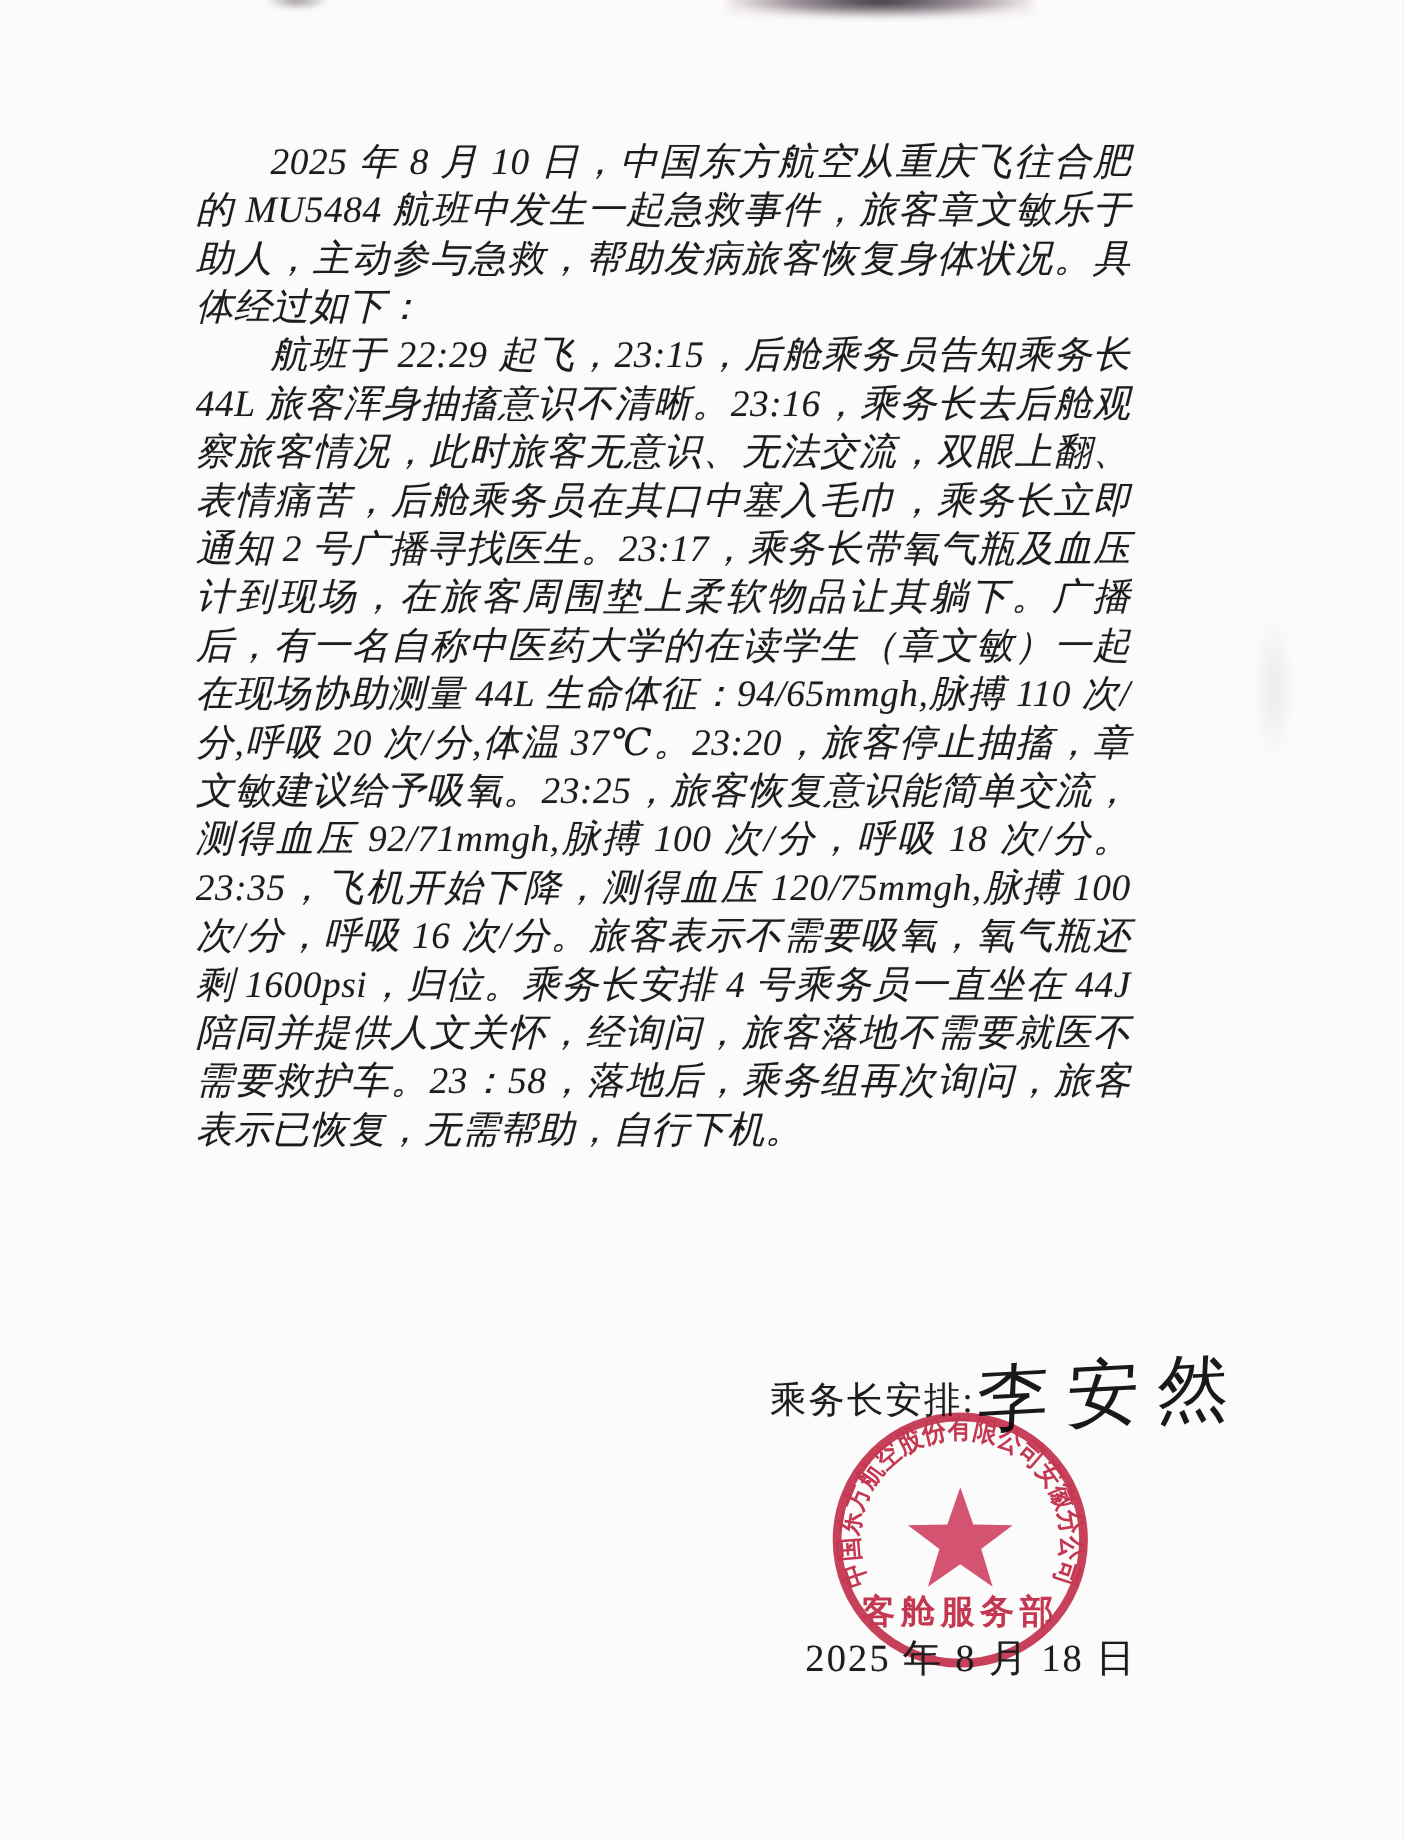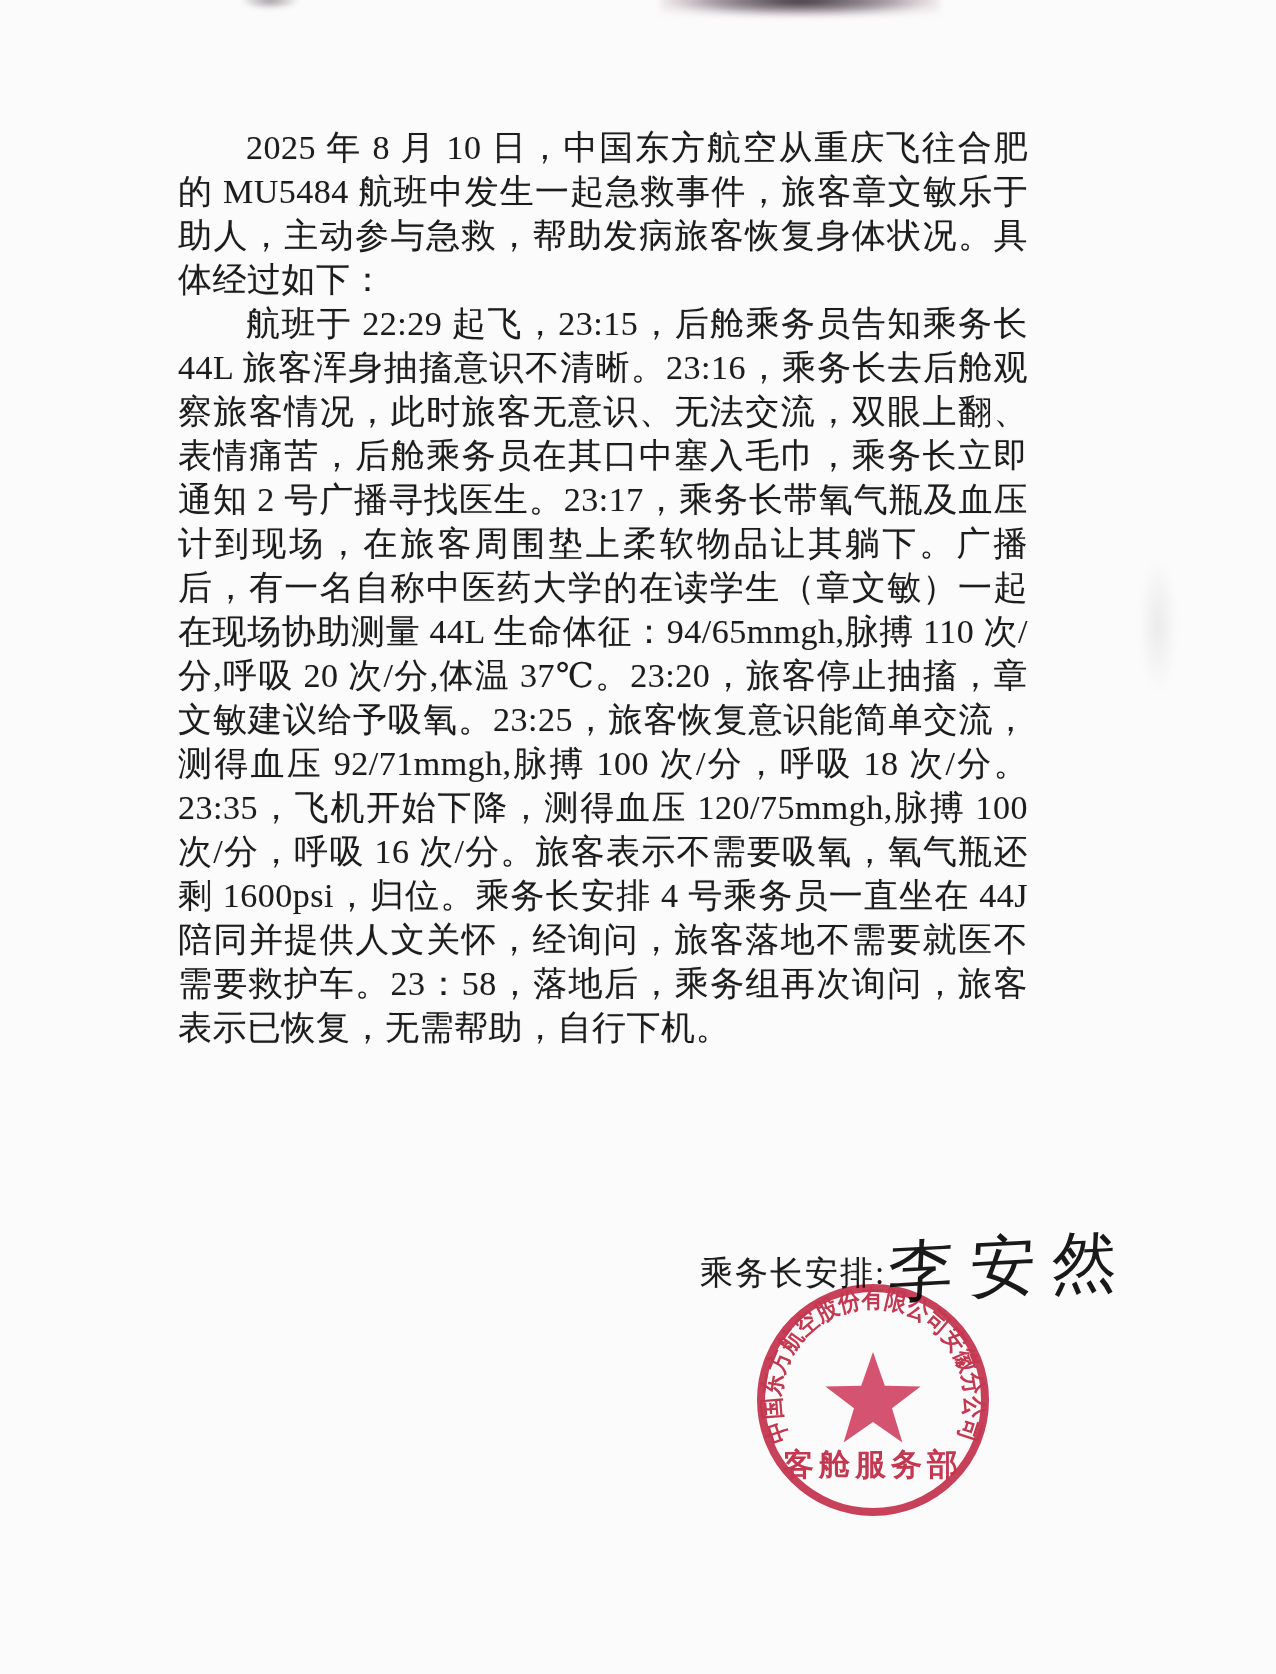--- a/index.html
+++ b/index.html
@@ -46,20 +46,21 @@
   }
   .body-text p {
     margin: 0;
     font-size: 34px;
     line-height: 44px;
     text-indent: 2em;
     text-align: justify;
     text-justify: inter-ideograph;
     letter-spacing: 0.5px;
     text-shadow: 0 0 1px rgba(0,0,0,0.25);
+    font-style: italic;
   }
   .closing {
     margin: 0;
     font-size: 34px;
     line-height: 44px;
     text-indent: 2em;
     text-shadow: 0 0 1px rgba(0,0,0,0.25);
   }
   .signature-row {
     position: absolute;
@@ -128,14 +129,15 @@
     <defs>
       <path id="ringTextPath" d="M 35.7,159.3 A 93,93 0 1 1 204.3,159.3" fill="none"></path>
     </defs>
     <text fill="#c22742" font-size="25" font-family="Liberation Serif, DejaVu Serif, serif" font-weight="bold">
       <textPath href="#ringTextPath" startOffset="0" textLength="372" lengthAdjust="spacingAndGlyphs">中国东方航空股份有限公司安徽分公司</textPath>
     </text>
     <polygon points="120,72 131.8,105.8 167.6,106.6 139,128.2 149.4,162.5 120,142 90.6,162.5 101,128.2 72.4,106.6 108.2,105.8" fill="#cf3558" opacity="0.92"></polygon>
     <text x="120" y="195" text-anchor="middle" fill="#c22742" font-size="31" font-family="Liberation Serif, DejaVu Serif, serif" font-weight="bold" letter-spacing="5">客舱服务部</text>
   </svg>
 
+  <div class="issue-date">2025 年 8 月 18 日</div>
 
 </div>
 
 </body></html>

